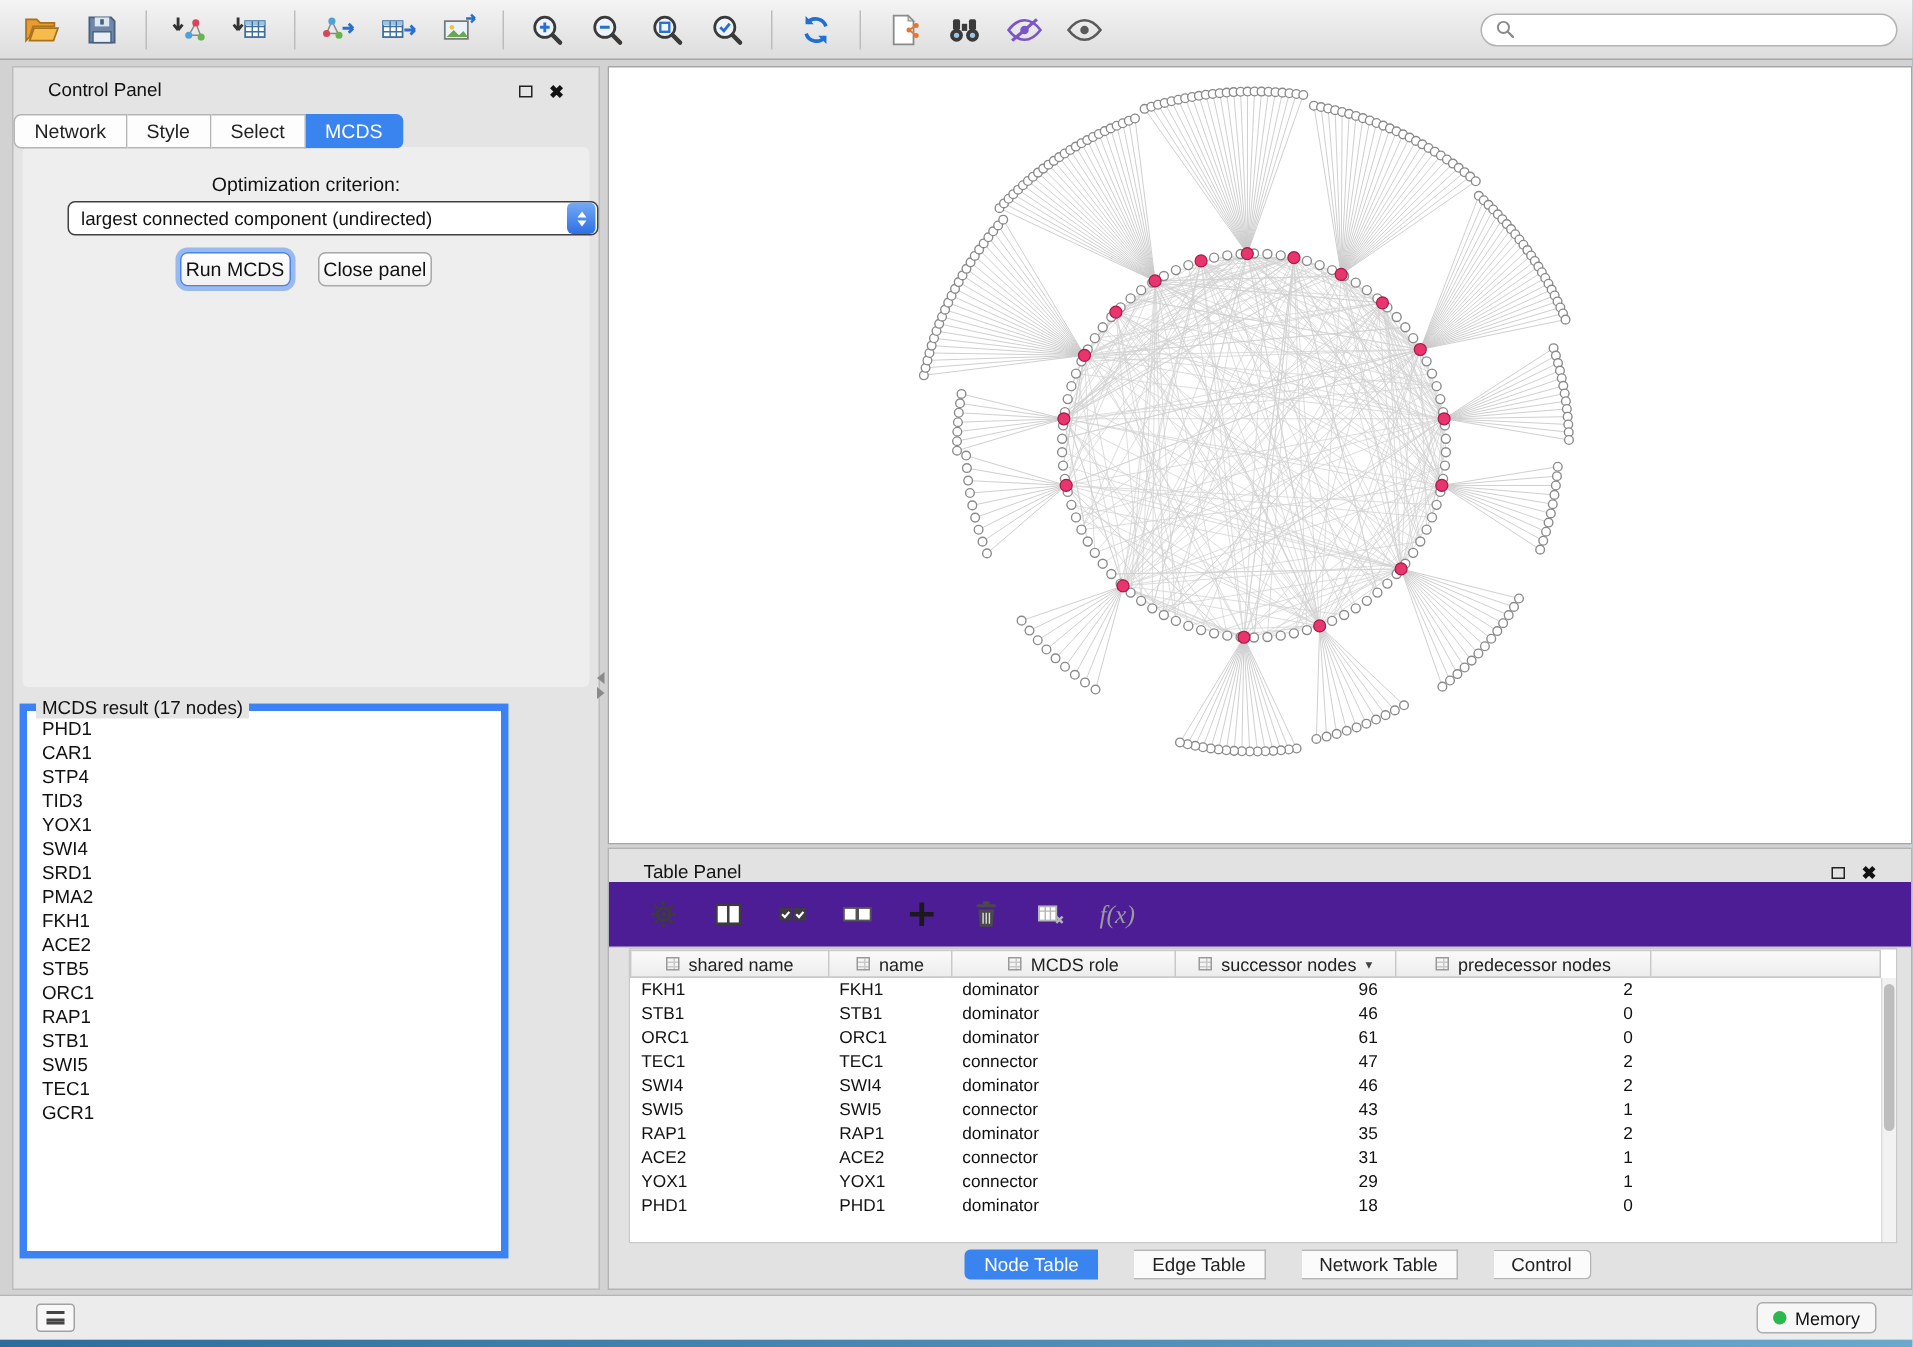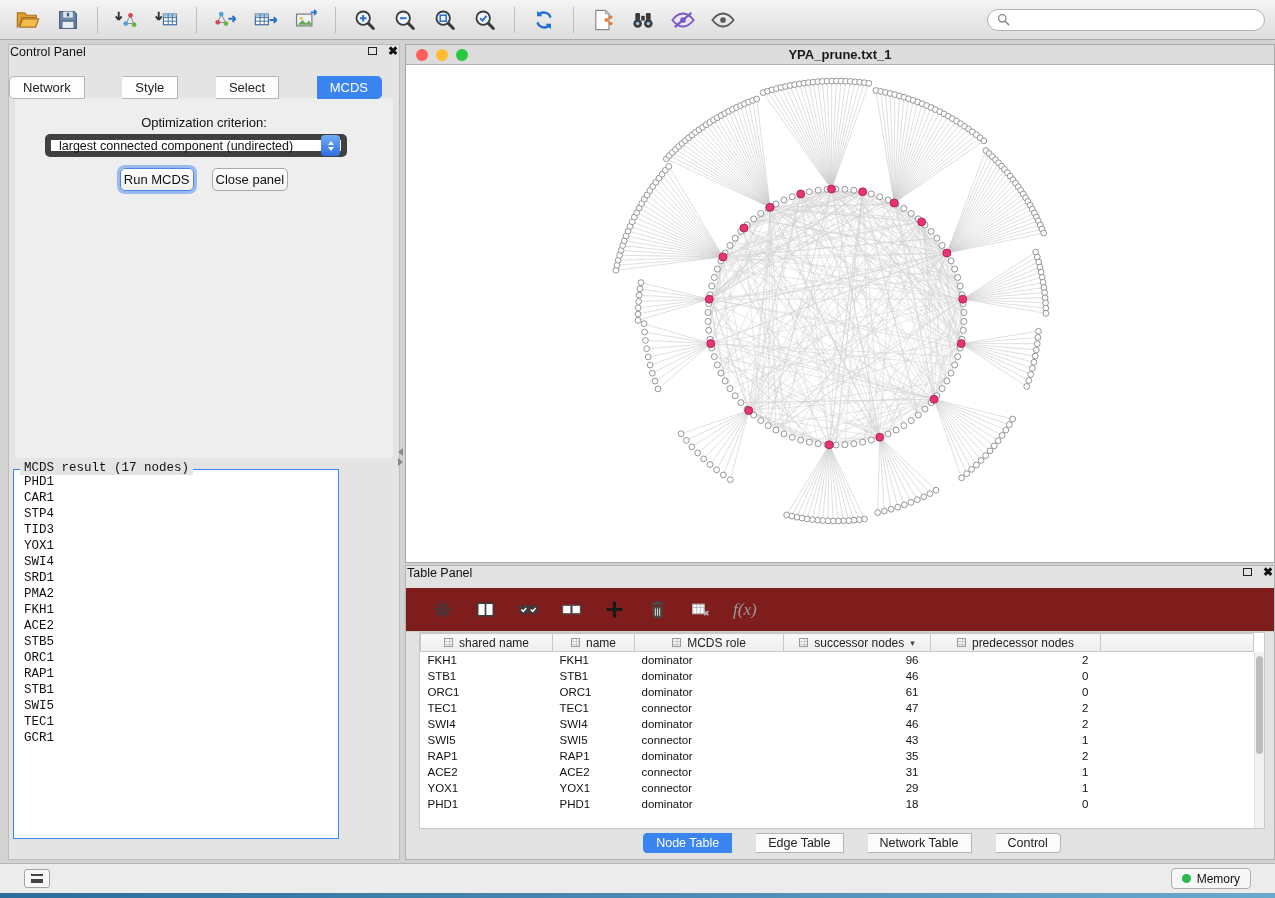--- a/index.html
+++ b/index.html
@@ -17,64 +17,64 @@
     display:flex; align-items:center; padding:0 10px; gap:4px; }
   .tbtn { width:36px; height:30px; display:flex; align-items:center; justify-content:center; border-radius:4px; }
   .tsep { width:1px; height:26px; background:#bdbdbd; margin:0 7px; }
   .search-box { margin-left:auto; width:278px; height:22px; border:1px solid #b3b3b3; border-radius:12px;
     background:#fff; display:flex; align-items:center; padding:0 9px; gap:6px; }
   .search-box input { border:none; outline:none; flex:1; font-size:12px; background:transparent; font-family:"Liberation Sans",sans-serif; }
 
   
   .control-panel { position:absolute; left:8px; top:44px; width:392px; height:816px;
     background:#e4e4e4; border:1px solid #bcbcbc; }
-  .panel-header { height:22px; display:flex; align-items:flex-start; padding:0 1px; font-size:12.5px; color:#111; }
+  .panel-header { height:22px; display:flex; align-items:flex-end; padding:0 23px; font-size:12.5px; color:#111; }
   .hdr-icons { margin-left:auto; display:flex; gap:11px; align-items:center; }
   .box-icon { width:9px; height:8px; border:1.5px solid #222; }
   .x-icon { font-size:12px; font-weight:bold; color:#111; line-height:1; }
   .cp-card { position:absolute; left:6px; right:6px; top:53px; height:360px; background:#eeeeee; border-radius:4px; }
-  .cp-tabs { position:absolute; top:31px; left:0; right:17px; display:flex; justify-content:space-between; z-index:2; }
+  .cp-tabs { position:absolute; top:31px; left:0; right:17px; display:flex; justify-content:flex-start; z-index:2; }
   .cp-tab { font-size:13px; padding:3px 13px; background:#fdfdfd; border:1px solid #b5b5b5; border-left:none; color:#222; }
   .cp-tab:first-child { border-left:1px solid #b5b5b5; border-radius:5px 0 0 5px; }
   .cp-tab:last-child { border-radius:0 5px 5px 0; }
   .cp-tab.sel { background:var(--accent); border-color:var(--accent); color:#ffffff; }
   .opt-label { position:absolute; top:70px; left:0; width:100%; text-align:center; font-size:13px; color:#111; z-index:2; }
-  .dropdown { position:absolute; top:89px; left:36px; width:302px; height:23px; background:#fff;
-    border:6px solid #404040; border-radius:5px; display:flex; align-items:center; z-index:2; }
+  .dropdown { position:absolute; top:89px; left:36px; width:354px; height:23px; background:#fff;
+    border:1px solid #404040; border-radius:5px; display:flex; align-items:center; z-index:2; }
   .dropdown-value { flex:1; font-size:12.5px; padding-left:8px; white-space:nowrap; overflow:hidden; color:#111; }
   .dropdown-stepper { width:19px; height:21px; border-radius:4px; margin-right:1px;
     background:linear-gradient(#74aaf8,#2e6fe2); display:flex; flex-direction:column; align-items:center; justify-content:center; gap:2px; }
   .arr-up { width:0;height:0;border-left:3.5px solid transparent;border-right:3.5px solid transparent;border-bottom:4px solid #fff; }
   .arr-dn { width:0;height:0;border-left:3.5px solid transparent;border-right:3.5px solid transparent;border-top:4px solid #fff; }
   .cp-buttons { position:absolute; top:123px; left:0; right:0; display:flex; justify-content:center; gap:18px; z-index:2; }
   .btn { height:23px; padding:0 3px; font-size:13px; color:#111; background:linear-gradient(#ffffff,#f0f0f0);
     border:1px solid #a9a9a9; border-radius:5px; font-family:"Liberation Sans",sans-serif; }
   .btn.focused { box-shadow:0 0 0 3px rgba(70,133,240,.5); border-color:#4a86e8; }
-  .groupbox { position:absolute; left:4px; top:424px; width:326px; height:370px; border:1px solid #3b82f6; background:#fff;font-family:Liberation Mono, monospace; }
+  .groupbox { position:absolute; left:4px; top:424px; width:326px; height:370px; border:5px solid #3b82f6; background:#fff; }
   .groupbox-legend { position:absolute; top:-9px; left:6px; background:#e4e4e4; padding:0 4px; font-size:12.5px; color:#111; }
   .mcds-list { position:absolute; left:2px; right:2px; top:4px; bottom:2px; overflow:hidden; font-size:12.5px; color:#111; }
   .mcds-item { height:16px; line-height:16px; padding-left:8px; }
 
   .splitter { position:absolute; left:400px; top:44px; width:5px; height:816px; }
   .splitter-arrows { position:absolute; top:404px; left:-2px; display:flex; flex-direction:column; gap:2px; }
   .sp-l { width:0;height:0;border-top:4px solid transparent;border-bottom:4px solid transparent;border-right:5px solid #8a8a8a; }
   .sp-r { width:0;height:0;border-top:4px solid transparent;border-bottom:4px solid transparent;border-left:5px solid #8a8a8a; }
 
   
   .network-window { position:absolute; left:405px; top:44px; width:870px; height:519px; background:#fff; border:1px solid #a6a6a6; }
   .net-titlebar { height:20px; background:#dcdcdc; border-bottom:1px solid #b0b0b0; display:flex; align-items:center; position:relative; }
   .traffic { display:flex; gap:8px; padding-left:10px; z-index:2; }
   .tl { width:12px; height:12px; border-radius:50%; }
   .tl.red { background:var(--tl-red); } .tl.yellow { background:var(--tl-yellow); } .tl.green { background:var(--tl-green); }
   .net-title { position:absolute; left:0; right:0; text-align:center; font-size:13px; font-weight:bold; color:#1a1a1a; }
   #network-svg { display:block; width:868px; height:497px; }
 
   
   .table-panel { position:absolute; left:405px; top:565px; width:870px; height:295px; background:#e2e2e2; border:1px solid #b3b3b3; }
-  .tp-toolbar { height:44px; background:#7f1d1d; border-bottom:1px solid #cdcdcd; display:flex; align-items:center; gap:22px; padding-left:26px; }
+  .tp-toolbar { height:44px; background:#4c1d95; border-bottom:1px solid #cdcdcd; display:flex; align-items:center; gap:22px; padding-left:26px; }
   .tp-btn { display:flex; align-items:center; justify-content:center; }
   .fx { font-family:"Liberation Serif", serif; font-style:italic; font-size:17px; color:#9a9a9a; }
   .table-area { position:absolute; left:13px; right:9px; top:66px; bottom:30px; background:#fff; border:1px solid #c9c9c9; }
   .table-scroll { position:absolute; left:0; right:10px; top:0; bottom:0; overflow:hidden; }
   table { border-collapse:collapse; table-layout:fixed; width:100%; font-size:11.5px; color:#111; }
   thead th { height:18px; font-weight:normal; font-size:12px; color:#222;
     background:linear-gradient(#fafafa,#ececec); border:1px solid #c9c9c9; padding:0; }
   .th-wrap { display:flex; align-items:center; justify-content:center; gap:6px; }
   .sort-glyph { width:9px; height:9px; border:1px solid #9a9a9a; background:
       linear-gradient(#c9c9c9,#c9c9c9) 0 2px/9px 1px no-repeat,
@@ -301,28 +301,20 @@
   </div>
 
   <div class="splitter">
     <div class="splitter-arrows">
       <span class="sp-l"></span>
         <span class="sp-r"></span>
     </div>
   </div>
 
   <div class="network-window">
-    <div class="net-titlebar">
-      <span class="net-title">YPA_prune.txt_1</span>
-      <span class="traffic">
-        <span class="tl red"></span>
-        <span class="tl yellow"></span>
-        <span class="tl green"></span>
-      </span>
-    </div>
     <svg id="network-svg" viewBox="0 0 868 497">
         <g stroke="#c9c9c9" stroke-width="0.5" opacity="0.85">
           <line x1="303.245687201079" y1="234.1858430771116" x2="554.1978529633276" y2="282.9660026367575"></line>
           <line x1="303.245687201079" y1="234.1858430771116" x2="403.3873035753268" y2="377.2028928939271"></line>
           <line x1="303.245687201079" y1="234.1858430771116" x2="412.1858430771117" y2="125.245687201079"></line>
           <line x1="303.245687201079" y1="234.1858430771116" x2="319.14874831559183" y2="316"></line>
           <line x1="303.245687201079" y1="234.1858430771116" x2="412.18584307711166" y2="378.754312798921"></line>
           <line x1="303.245687201079" y1="234.1858430771116" x2="334.87746233889357" y2="166.35128238606615"></line>
           <line x1="303.245687201079" y1="234.1858430771116" x2="362.17033417814974" y2="143.4498436919775"></line>
           <line x1="303.245687201079" y1="234.1858430771116" x2="482.0622903137024" y2="135.0661814217471"></line>

